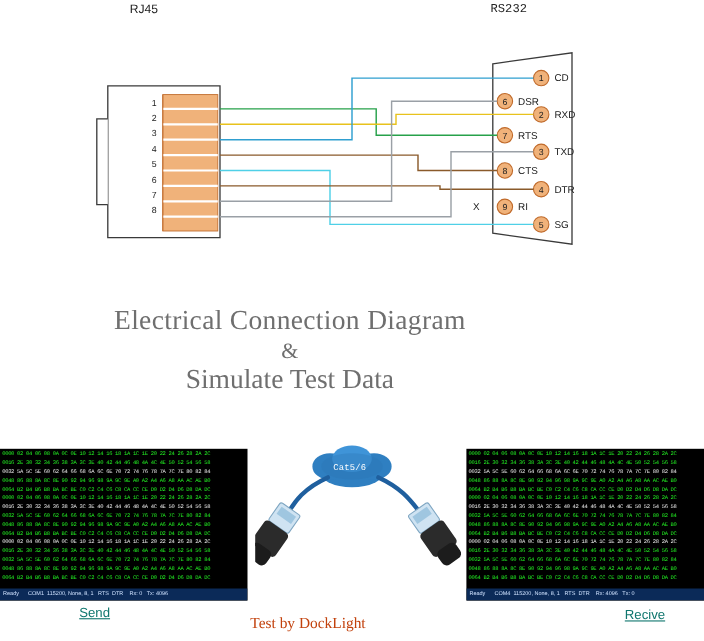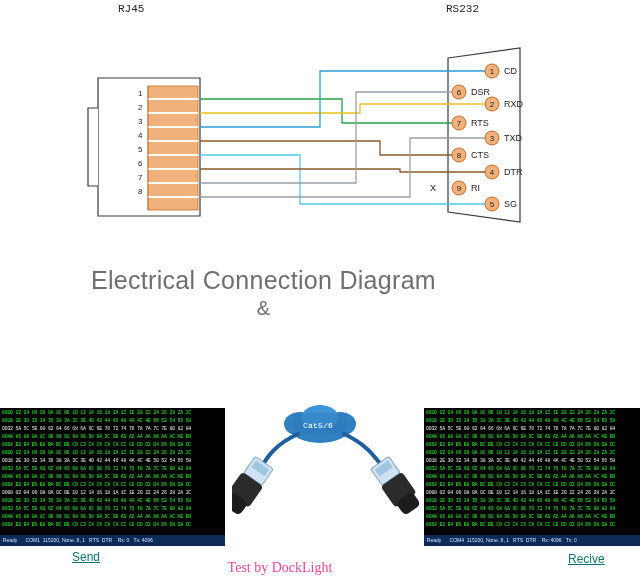--- a/index.html
+++ b/index.html
@@ -15,22 +15,22 @@
   
   .toplabel{
     font-size:11px;color:#222;font-family:"Liberation Sans",sans-serif;
   }
 
   
   #diagram{position:absolute;left:0;top:0;}
 
   
   .titlewrap{
-    position:absolute;left:0;top:266px;width:527px;text-align:center;
-    font-family:Liberation Sans, sans-serif;
+    position:absolute;left:0;top:278px;width:527px;text-align:center;
+    font-family:Liberation Serif, serif;
     color:#6f6f6f;
   }
   .title1{font-size:25px;letter-spacing:.3px;}
   .title-amp{font-size:20px;margin-top:2px;}
   .title2{font-size:25px;margin-top:1px;}
 
   
   .term{
     position:absolute;background:#000;overflow:hidden;
   }
@@ -50,31 +50,31 @@
     font-size:5px;line-height:11px;
     white-space:pre;
   }
   .caption{
     position:absolute;font-size:12px;color:#0f766e;
     font-family:"Liberation Sans",sans-serif;
     text-decoration:underline;
   }
   .testby{
     position:absolute;left:0;top:560px;width:560px;text-align:center;
-    font-family:"Liberation Serif", serif;font-size:14px;color:#ec4899;
+    font-family:"Liberation Serif", serif;font-size:14px;color:#c2410c;
   }
   .cloudlabel{
     position:absolute;color:#fff;font-size:8px;font-family:Liberation Mono, monospace;
     letter-spacing:.2px;
   }
 </style>
 </head>
 <body>
 
-<div class="abs toplabel" style="left:118px;top:3px;font-family:Liberation Mono, monospace;">RJ45</div>
+<div class="abs toplabel" style="left:118px;top:3px;">RJ45</div>
 <div class="abs toplabel" style="left:446px;top:3px;font-family:Liberation Mono, monospace;">RS232</div>
 
 <svg id="diagram" width="640" height="250">
 
   <g>
     <path d="M98,78 L98,216 L200,216 L200,78 Z" fill="#ffffff" stroke="#3a3a3a" stroke-width="1.2"></path>
     <path d="M98,108 L88,108 L88,186 L98,186" fill="#ffffff" stroke="#3a3a3a" stroke-width="1.2"></path>
 
     <rect x="148" y="86" width="50" height="124" fill="#f0b27a" stroke="#c06a2a" stroke-width="0.8"></rect>
 
@@ -157,20 +157,21 @@
 
     <path d="M200,183 L356,183 L356,92 L452,92" stroke="#9aa0a6"></path>
 
     <path d="M200,197 L410,197 L410,138 L485,138" stroke="#9aa0a6"></path>
   </g>
 </svg>
 
 <div class="titlewrap">
   <div class="title1">Electrical Connection Diagram</div>
   <div class="title-amp">&amp;</div>
+  <div class="title2">Simulate Test Data</div>
 </div>
 
 <div class="term" style="left:0px;top:408px;width:225px;height:138px;">
   <div class="termtxt" style="top:2px;">0000 02 04 06 08 0A 0C 0E 10 12 14 16 18 1A 1C 1E 20 22 24 26 28 2A 2C</div>
   <div class="termtxt" style="top:10px;">0016 2E 30 32 34 36 38 3A 3C 3E 40 42 44 46 48 4A 4C 4E 50 52 54 56 58</div>
   <div class="termtxt white" style="top:18px;">0032 5A 5C 5E 60 62 64 66 68 6A 6C 6E 70 72 74 76 78 7A 7C 7E 80 82 84</div>
   <div class="termtxt" style="top:26px;">0048 86 88 8A 8C 8E 90 92 94 96 98 9A 9C 9E A0 A2 A4 A6 A8 AA AC AE B0</div>
   <div class="termtxt" style="top:34px;">0064 B2 B4 B6 B8 BA BC BE C0 C2 C4 C6 C8 CA CC CE D0 D2 D4 D6 D8 DA DC</div>
   <div class="termtxt" style="top:42px;">0000 02 04 06 08 0A 0C 0E 10 12 14 16 18 1A 1C 1E 20 22 24 26 28 2A 2C</div>
   <div class="termtxt white" style="top:50px;">0016 2E 30 32 34 36 38 3A 3C 3E 40 42 44 46 48 4A 4C 4E 50 52 54 56 58</div>

